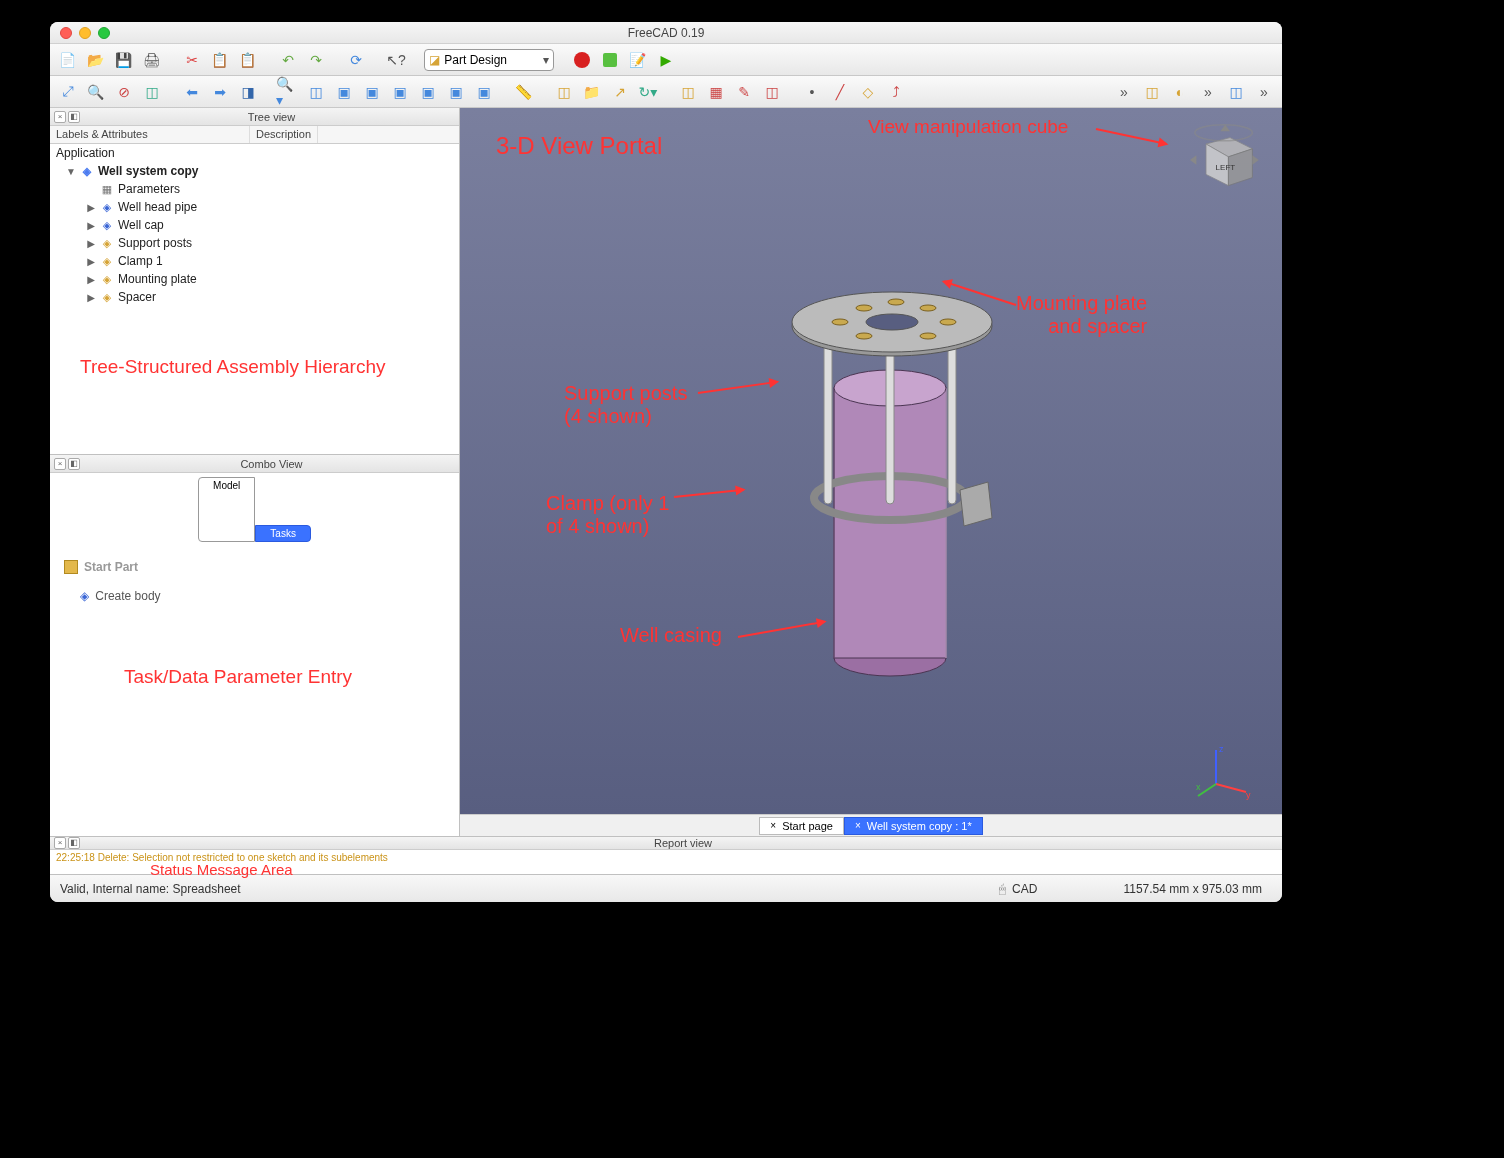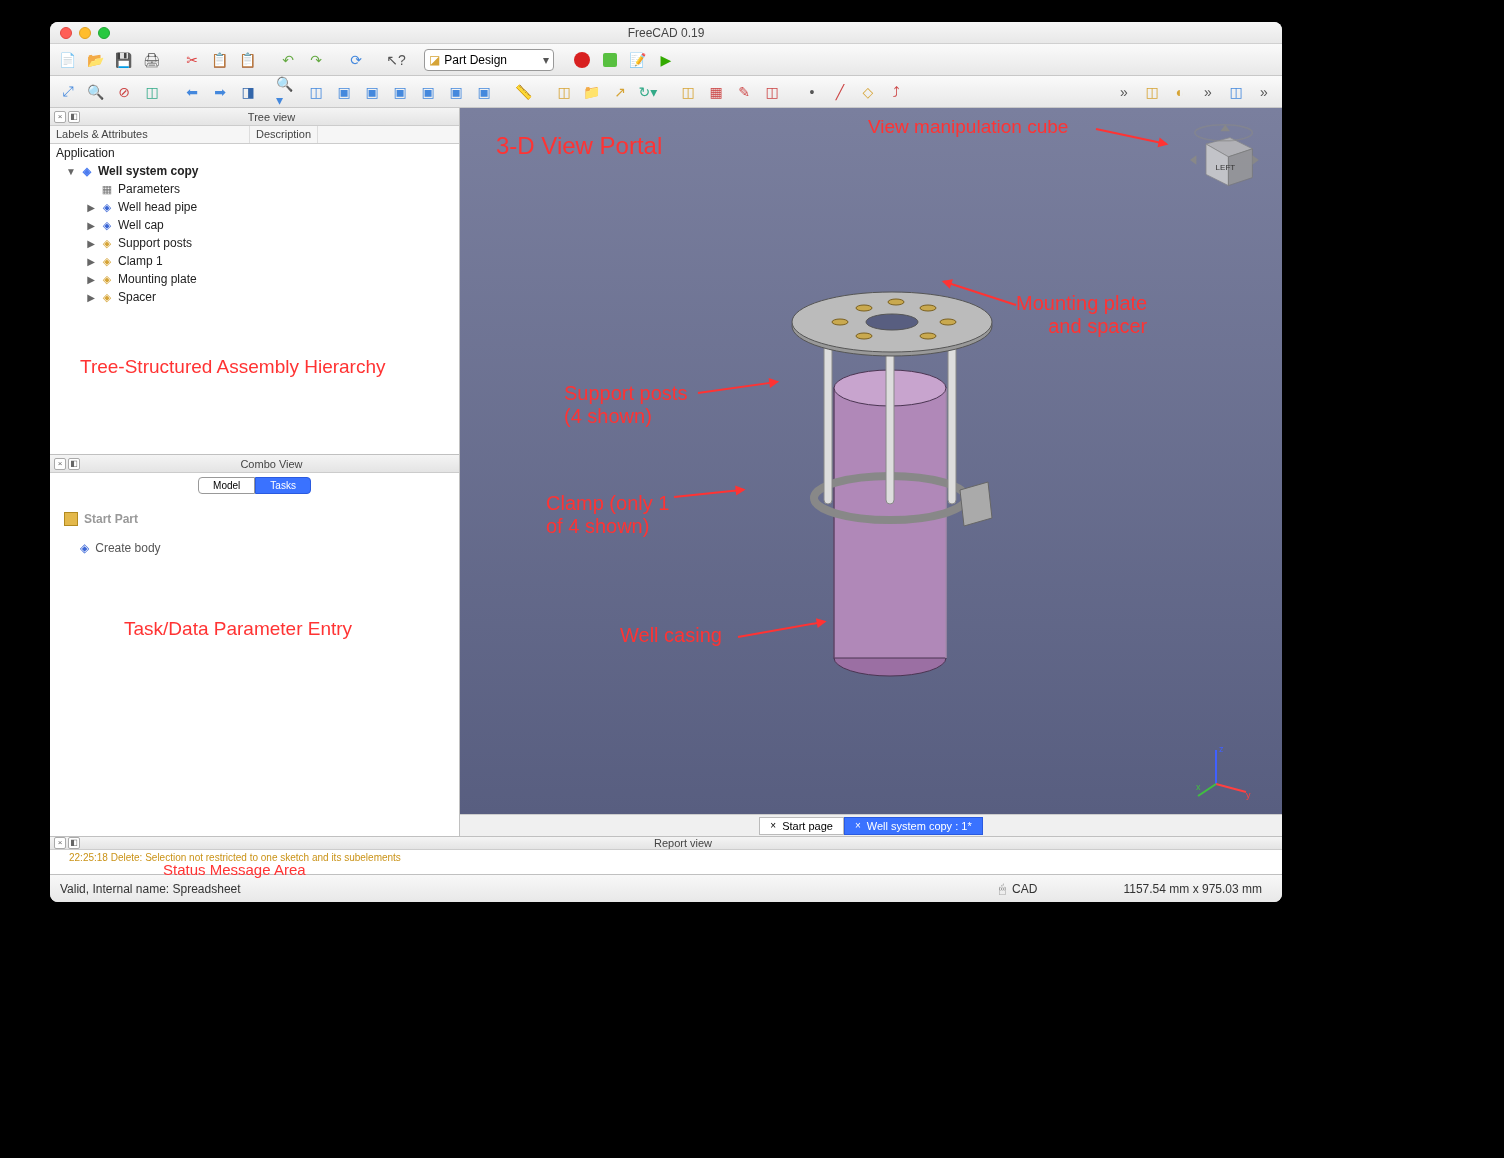--- a/index.html
+++ b/index.html
@@ -47,40 +47,40 @@
   .cube-b{color:#3a66d6;}
   .cube-y{color:#d6a436;}
   .doc-i{color:#4c7cf0;}
   .grid-i{color:#777;}
 
   .combo{flex:1;display:flex;flex-direction:column;border-top:1px solid #c0c0c0;}
   .tabs{display:flex;justify-content:center;padding:4px;gap:0;}
   .tab{padding:2px 14px;font-size:10px;border:1px solid #999;background:#fff;}
   .tab.l{border-radius:4px 0 0 4px;}
   .tab.r{border-radius:0 4px 4px 0;}
-  .tab.active{background:#3a72ff;color:#fff;border-color:#2a5adf;}
+  .tab.active{background:#3a72ff;color:#fff;border-color:#2a5adf;margin-top:48px;}
   .combo-body{flex:1;padding:10px 14px;font-size:12px;color:#777;}
   .sect{display:flex;align-items:center;gap:6px;height:22px;font-weight:bold;color:#999;}
   .sect .box{width:14px;height:14px;background:#e3b84b;border:1px solid #b28a20;}
   .task-item{display:flex;align-items:center;gap:6px;height:20px;padding-left:16px;color:#555;}
   .task-item .cube{color:#3a66d6;}
 
   .viewarea{flex:1;display:flex;flex-direction:column;background:#fff;}
   .canvas{flex:1;position:relative;background:linear-gradient(#7a7f9e,#585e80);overflow:hidden;}
   .annot{position:absolute;color:#f33;font-size:20px;font-weight:400;}
   .arrow{position:absolute;height:2px;background:#f33;transform-origin:left center;}
   .arrow::after{content:"";position:absolute;right:-2px;top:-4px;border-left:10px solid #f33;border-top:5px solid transparent;border-bottom:5px solid transparent;}
 
   .canvas-tabs{height:22px;display:flex;justify-content:center;align-items:center;gap:0;background:#f0f0f0;border-top:1px solid #ccc;font-size:11px;}
   .ctab{padding:2px 10px;border:1px solid #bbb;background:#fff;display:flex;gap:6px;align-items:center;}
   .ctab.active{background:#3a72ff;color:#fff;border-color:#2a5adf;}
   .ctab .x{font-size:10px;}
 
   .report{height:38px;border-top:1px solid #c0c0c0;display:flex;flex-direction:column;background:#fff;}
-  .report-body{flex:1;padding:2px 19px;font-size:10px;color:#ca9318;}
+  .report-body{flex:1;padding:2px 6px;font-size:10px;color:#ca9318;}
 
   .statusbar{height:28px;border-top:1px solid #c0c0c0;background:linear-gradient(#f8f8f8,#e8e8e8);display:flex;align-items:center;padding:0 10px;font-size:12px;color:#333;}
   .statusbar>div:first-child{flex:1;}
   .statusbar .sseg{width:130px;text-align:right;padding-right:10px;}
 
   
   .navcube{position:absolute;right:20px;top:12px;width:80px;height:80px;}
   .navcube svg{width:100%;height:100%;}
 
   

